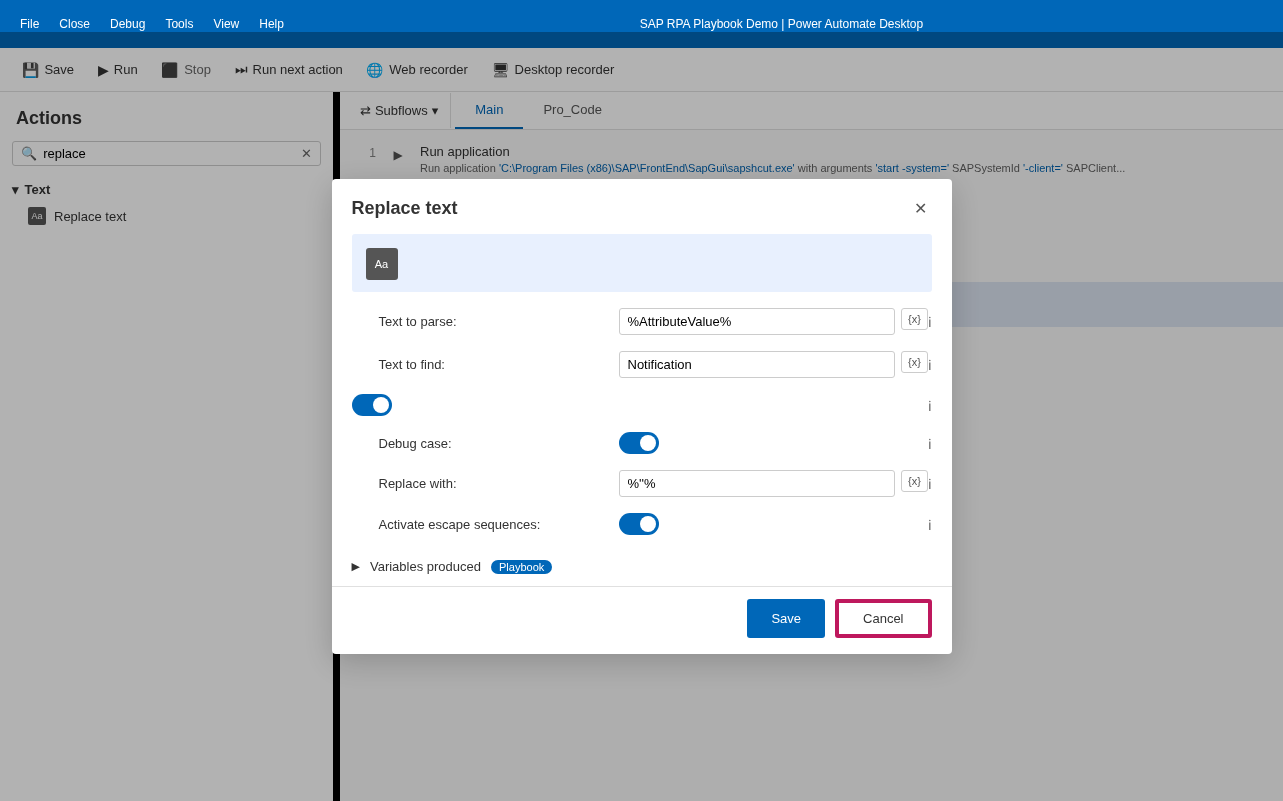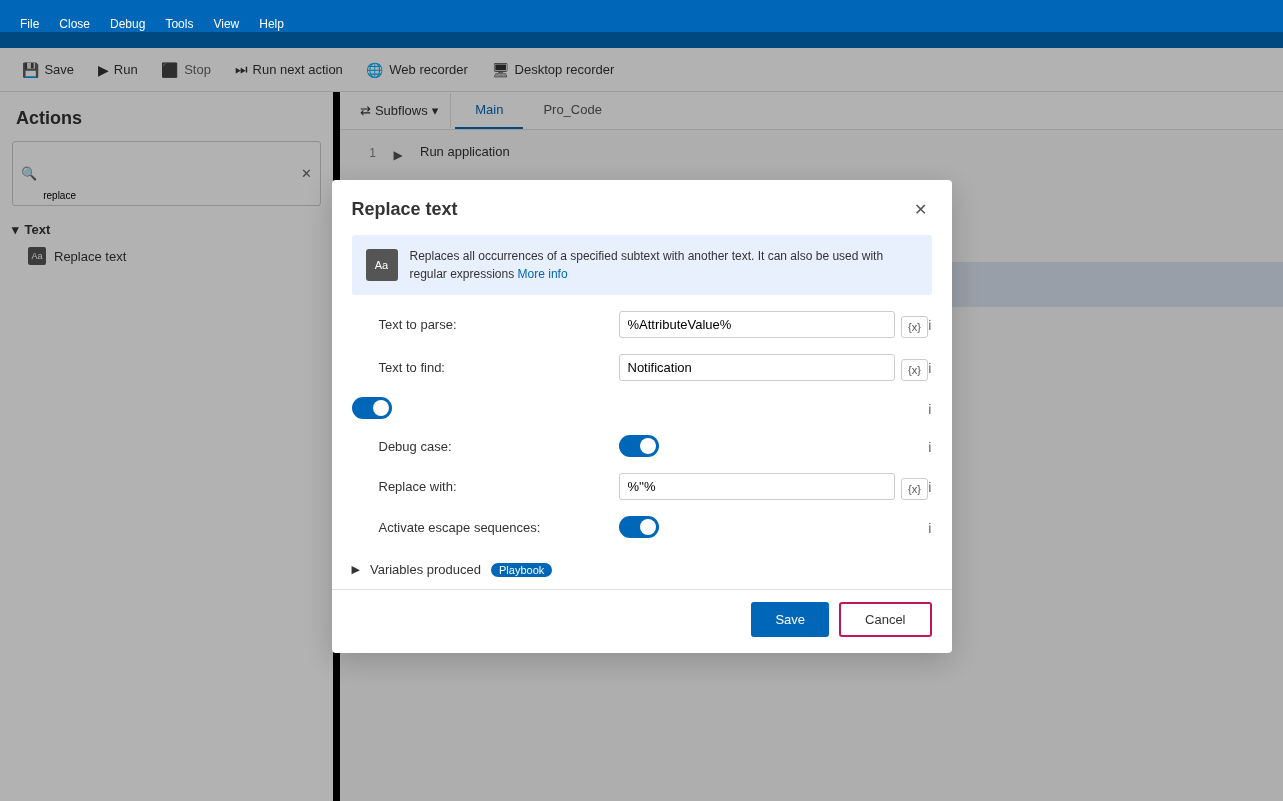--- a/index.html
+++ b/index.html
@@ -78,22 +78,21 @@
       display: flex;
       align-items: center;
       border: 1px solid #ccc;
       border-radius: 3px;
       padding: 4px 8px;
     }
     .search-box input {
       border: none;
       outline: none;
       flex: 1;
-      font-size: 10px;
-      margin-top: 44px;
+      font-size: 13px;
     }
     .search-icon { color: #666; font-size: 13px; margin-right: 6px; }
     .clear-icon { color: #666; cursor: pointer; font-size: 13px; }
     .sidebar-section {
       padding: 4px 12px;
     }
     .sidebar-section-header {
       display: flex;
       align-items: center;
       gap: 6px;
@@ -293,21 +292,21 @@
     .param-label {
       width: 240px;
       font-size: 13px;
       color: #333;
       flex-shrink: 0;
       margin-left: 27px;
     }
     .param-input-wrap {
       flex: 1;
       display: flex;
-      align-items: flex-end;
+      align-items: flex-start;
       gap: 6px;
     }
     .param-input {
       flex: 1;
       border: 1px solid #ccc;
       border-radius: 3px;
       padding: 5px 8px;
       font-size: 13px;
       outline: none;
     }
@@ -387,39 +386,40 @@
       color: white;
       border: none;
       border-radius: 3px;
       padding: 8px 24px;
       font-size: 13px;
       cursor: pointer;
     }
     .btn-cancel {
       background: white;
       color: #333;
-      border: 2px solid #be185d;
+      border: 4px solid #be185d;
       border-radius: 3px;
       padding: 8px 24px;
       font-size: 13px;
       cursor: pointer;
     }
   </style>
 </head>
 <body>
 
 <div class="title-bar">
   <div class="title-bar-menus">
     <span class="title-bar-menu-item">File</span>
     <span class="title-bar-menu-item">Close</span>
     <span class="title-bar-menu-item">Debug</span>
     <span class="title-bar-menu-item">Tools</span>
     <span class="title-bar-menu-item">View</span>
     <span class="title-bar-menu-item">Help</span>
   </div>
+  <div class="title-bar-title">SAP RPA Playbook Demo | Power Automate Desktop</div>
 </div>
 
 <div class="toolbar">
   <button class="toolbar-btn">
     <span class="icon">💾</span>
     <span>Save</span>
   </button>
   <button class="toolbar-btn">
     <span class="icon">▶</span>
     <span>Run</span>
@@ -474,20 +474,21 @@
       <div class="tab active">Main</div>
       <div class="tab">Pro_Code</div>
     </div>
 
     <div class="steps-list">
       <div class="step-row">
         <span class="step-num">1</span>
         <span class="step-icon">▶</span>
         <div class="step-content">
           <div class="step-title">Run application</div>
+          <div class="step-detail">Run application <span class="blue">'C:\Program Files (x86)\SAP\FrontEnd\SapGui\sapshcut.exe'</span> with arguments <span class="blue">'start -system='</span> SAPSystemId <span class="blue">'-client='</span> SAPClient...<br><span class="blue">SAPPassword</span> <span class="blue">' -maxgui'</span></div>
         </div>
       </div>
       <div class="step-row">
         <span class="step-num">2</span>
         <span class="step-icon">⏱</span>
         <div class="step-content">
           <div class="step-title">Wait <span style="font-weight:normal;color:#555">10 seconds</span></div>
         </div>
       </div>
       <div class="step-row">
@@ -537,24 +538,20 @@
 <div class="modal-overlay">
   <div class="modal">
 
     <div class="modal-header">
       <span class="modal-title">Replace text</span>
       <button class="modal-close">✕</button>
     </div>
 
     <div class="modal-info-box">
       <div class="modal-info-icon">Aa</div>
-      <div class="modal-info-text">
-        <span>Replaces all occurrences of a specified subtext with another text. It can also be used with regular expressions</span>
-        <span class="modal-info-link">More info</span>
-      </div>
     </div>
 
 
     <div class="modal-body">
 
       <div class="param-row">
         <div class="param-label">Text to parse:</div>
         <div class="param-input-wrap">
           <input class="param-input" type="text" value="%AttributeValue%" style="">
           <button class="param-var-btn">{x}</button>

